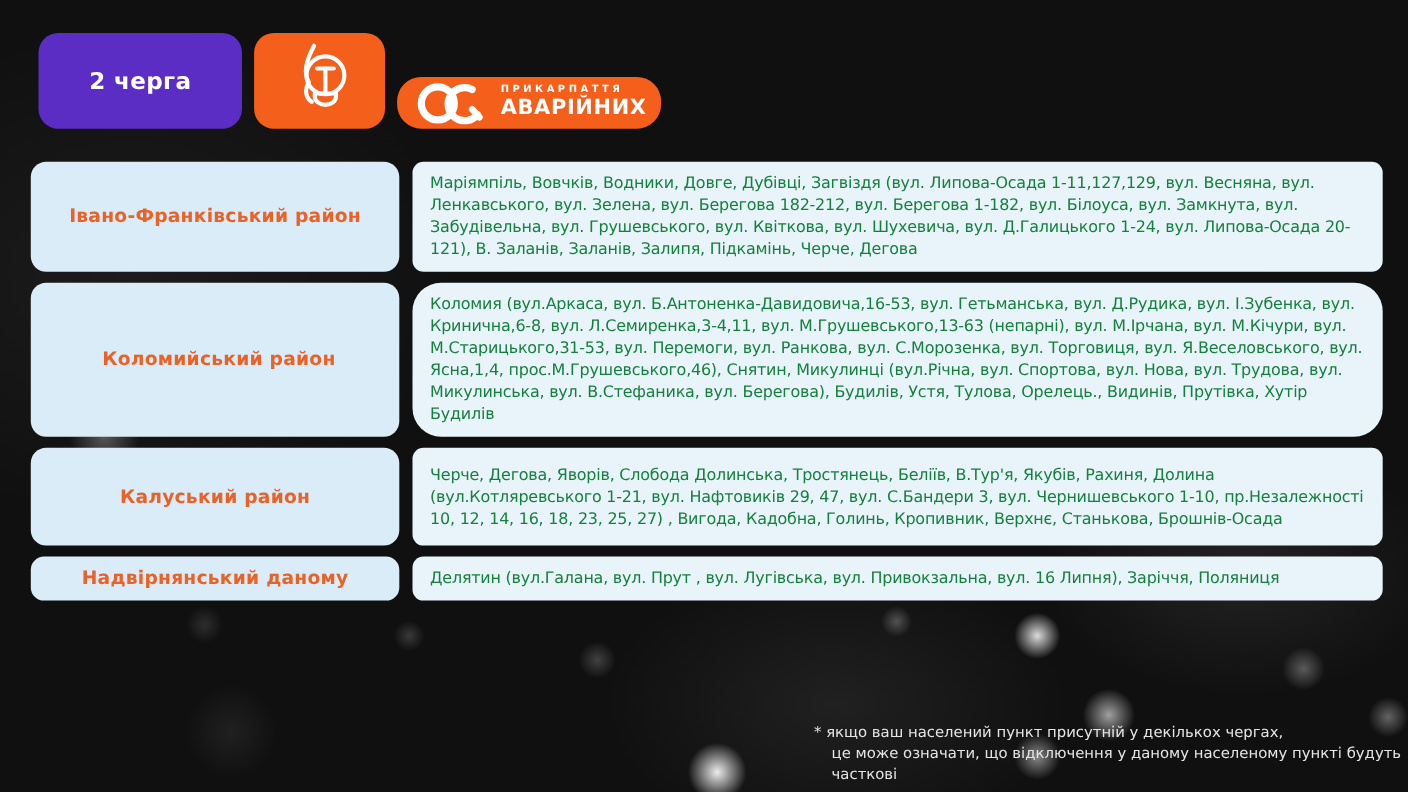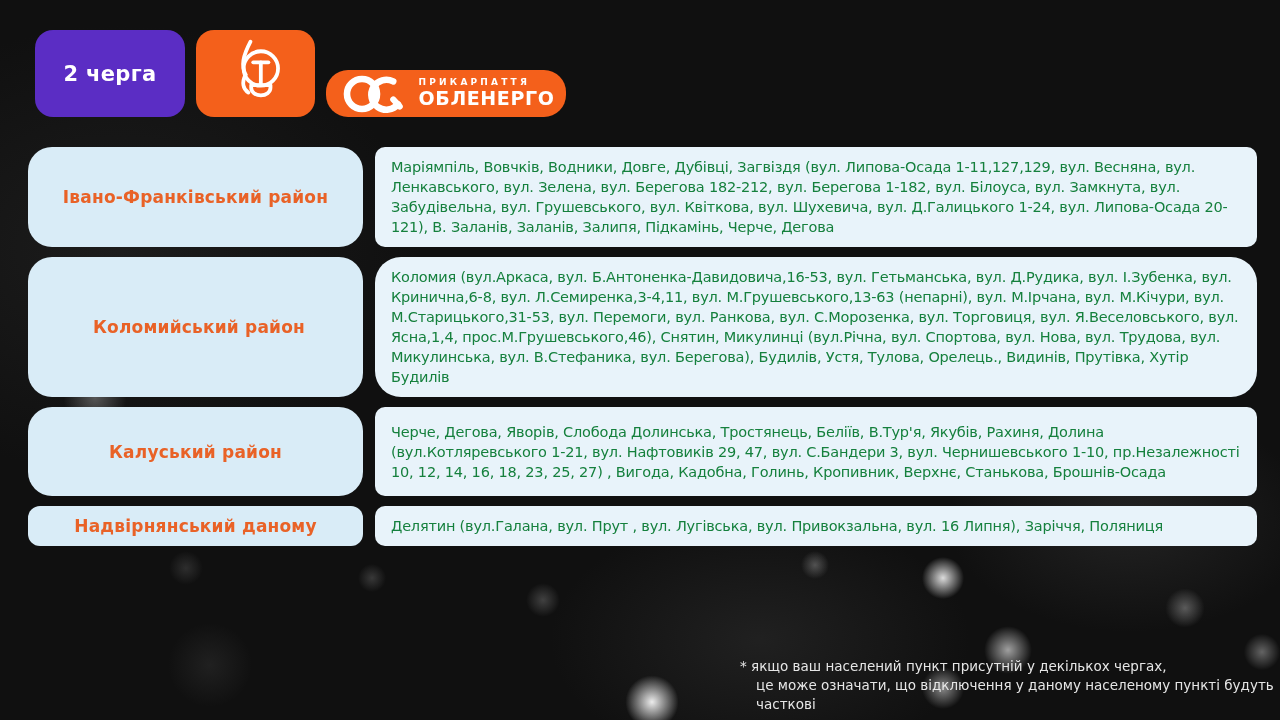--- a/index.html
+++ b/index.html
@@ -21,21 +21,21 @@
       radial-gradient(circle 24px at 186px 568px, rgba(180,180,180,.18), transparent 70%),
       radial-gradient(circle 60px at 210px 665px, rgba(130,130,130,.14), transparent 70%),
       radial-gradient(ellipse 260px 160px at 1130px 520px, rgba(90,90,90,.25), transparent 70%),
       radial-gradient(ellipse 300px 180px at 760px 640px, rgba(70,70,70,.3), transparent 70%),
       radial-gradient(ellipse 400px 300px at 120px 250px, rgba(40,40,40,.5), transparent 75%),
       #101010;
   }
   
   .header{position:absolute;top:30px;left:35px;width:1218px;height:87px;display:flex;gap:11px;}
   .queue-badge{
-    width:150px;background:#5B2DC4;border-radius:18px;
+    width:185px;background:#5B2DC4;border-radius:18px;
     display:flex;align-items:center;justify-content:center;
     color:#fff;font-weight:bold;font-size:21px;letter-spacing:.3px;
   }
   .bulb-tile{
     width:119px;background:#F4601B;border-radius:18px;
     display:flex;align-items:center;justify-content:center;
   }
   .title-card{
     flex:1;background:#E6F2F9;border-radius:16px;
     display:flex;align-items:center;justify-content:center;
@@ -47,21 +47,21 @@
     width:240px;background:#F4601B;border-radius:22px;
     display:flex;align-items:center;justify-content:center;gap:9px;margin-top:40px;
   }
   .logo-text{display:flex;flex-direction:column;color:#fff;line-height:1.15;}
   .logo-text .brand-top{font-size:9px;letter-spacing:3.2px;font-weight:bold;}
   .logo-text .brand-bottom{font-size:19px;font-weight:bold;letter-spacing:.6px;}
   
   .rows{position:absolute;top:147px;left:28px;width:1229px;display:flex;flex-direction:column;gap:10px;}
   .row{display:flex;gap:12px;align-items:stretch;}
   .district-label{
-    width:335px;flex:0 0 335px;background:#D9ECF7;border-radius:24px;
+    width:335px;flex:0 0 335px;background:#D9ECF7;border-radius:14px;
     display:flex;align-items:center;justify-content:center;text-align:center;
     color:#E96227;font-weight:bold;font-size:17px;letter-spacing:.2px;padding:0 10px;box-sizing:border-box;
   }
   .settlements-card{
     flex:1;background:#E8F3FA;border-radius:10px;box-sizing:border-box;
     padding:10px 16px;color:#15803d;font-size:14.5px;line-height:20px;letter-spacing:-.2px;
     display:flex;align-items:center;
   }
   .row-1 .settlements-card{min-height:95px;}  .row-1 .district-label{min-height:95px;}
   .row-2 .settlements-card{min-height:136px;border-radius:26px;} .row-2 .district-label{min-height:136px;padding-left:17px;}
@@ -102,21 +102,21 @@
     <div class="logo-card">
       <span>
         <svg width="72" height="48" viewBox="0 0 120 76" fill="none">
           <circle cx="40" cy="38" r="25" stroke="#fff" stroke-width="11"></circle>
           <path d="M92 17 a25 25 0 1 0 8 38" stroke="#fff" stroke-width="11" stroke-linecap="round"></path>
           <path d="M92 47 L103 59" stroke="#fff" stroke-width="10" stroke-linecap="round"></path>
         </svg>
       </span>
       <span class="logo-text">
         <span class="brand-top">ПРИКАРПАТТЯ</span>
-        <span class="brand-bottom">ОБЛЕНЕРГО</span>
+        <span class="brand-bottom">АВАРІЙНИХ</span>
       </span>
     </div>
   </div>
 
   <div class="rows">
     <div class="row row-1">
       <div class="district-label">
         <span>Івано-Франківський район</span>
       </div>
       <div class="settlements-card">

